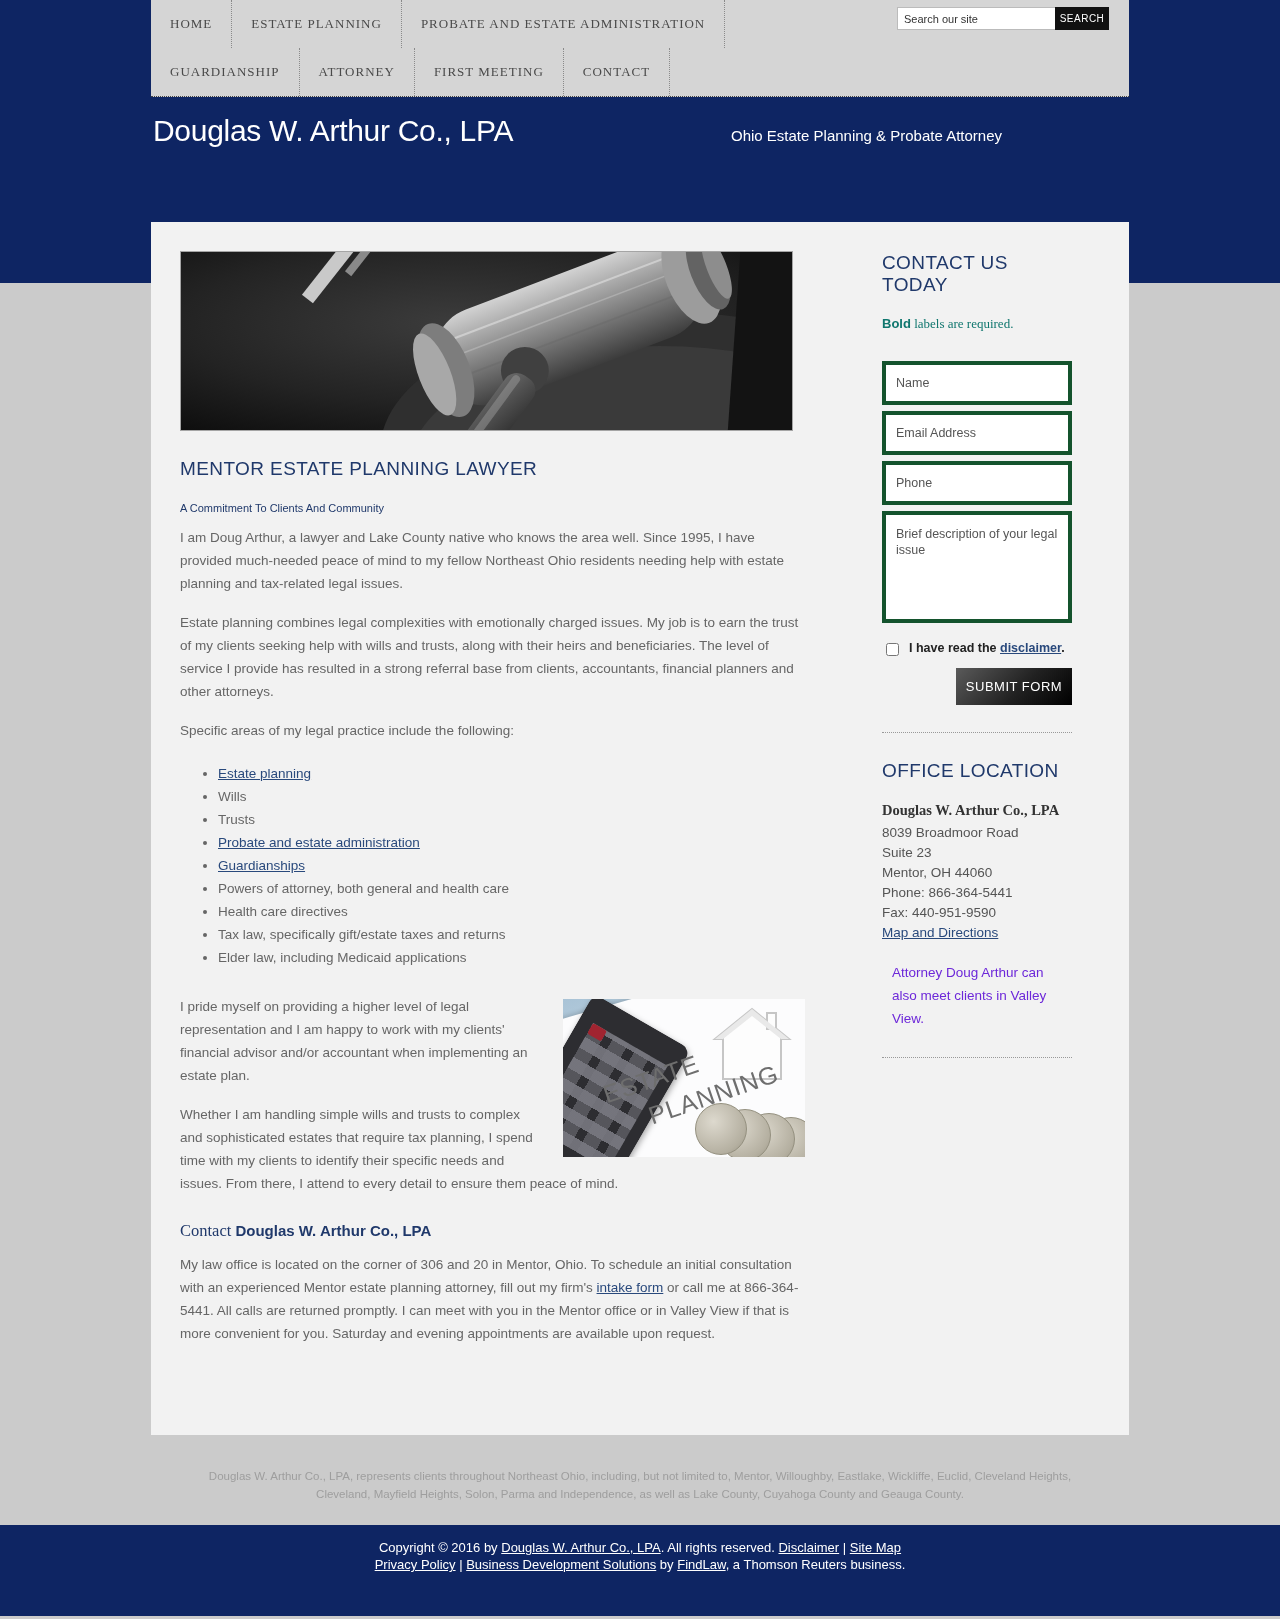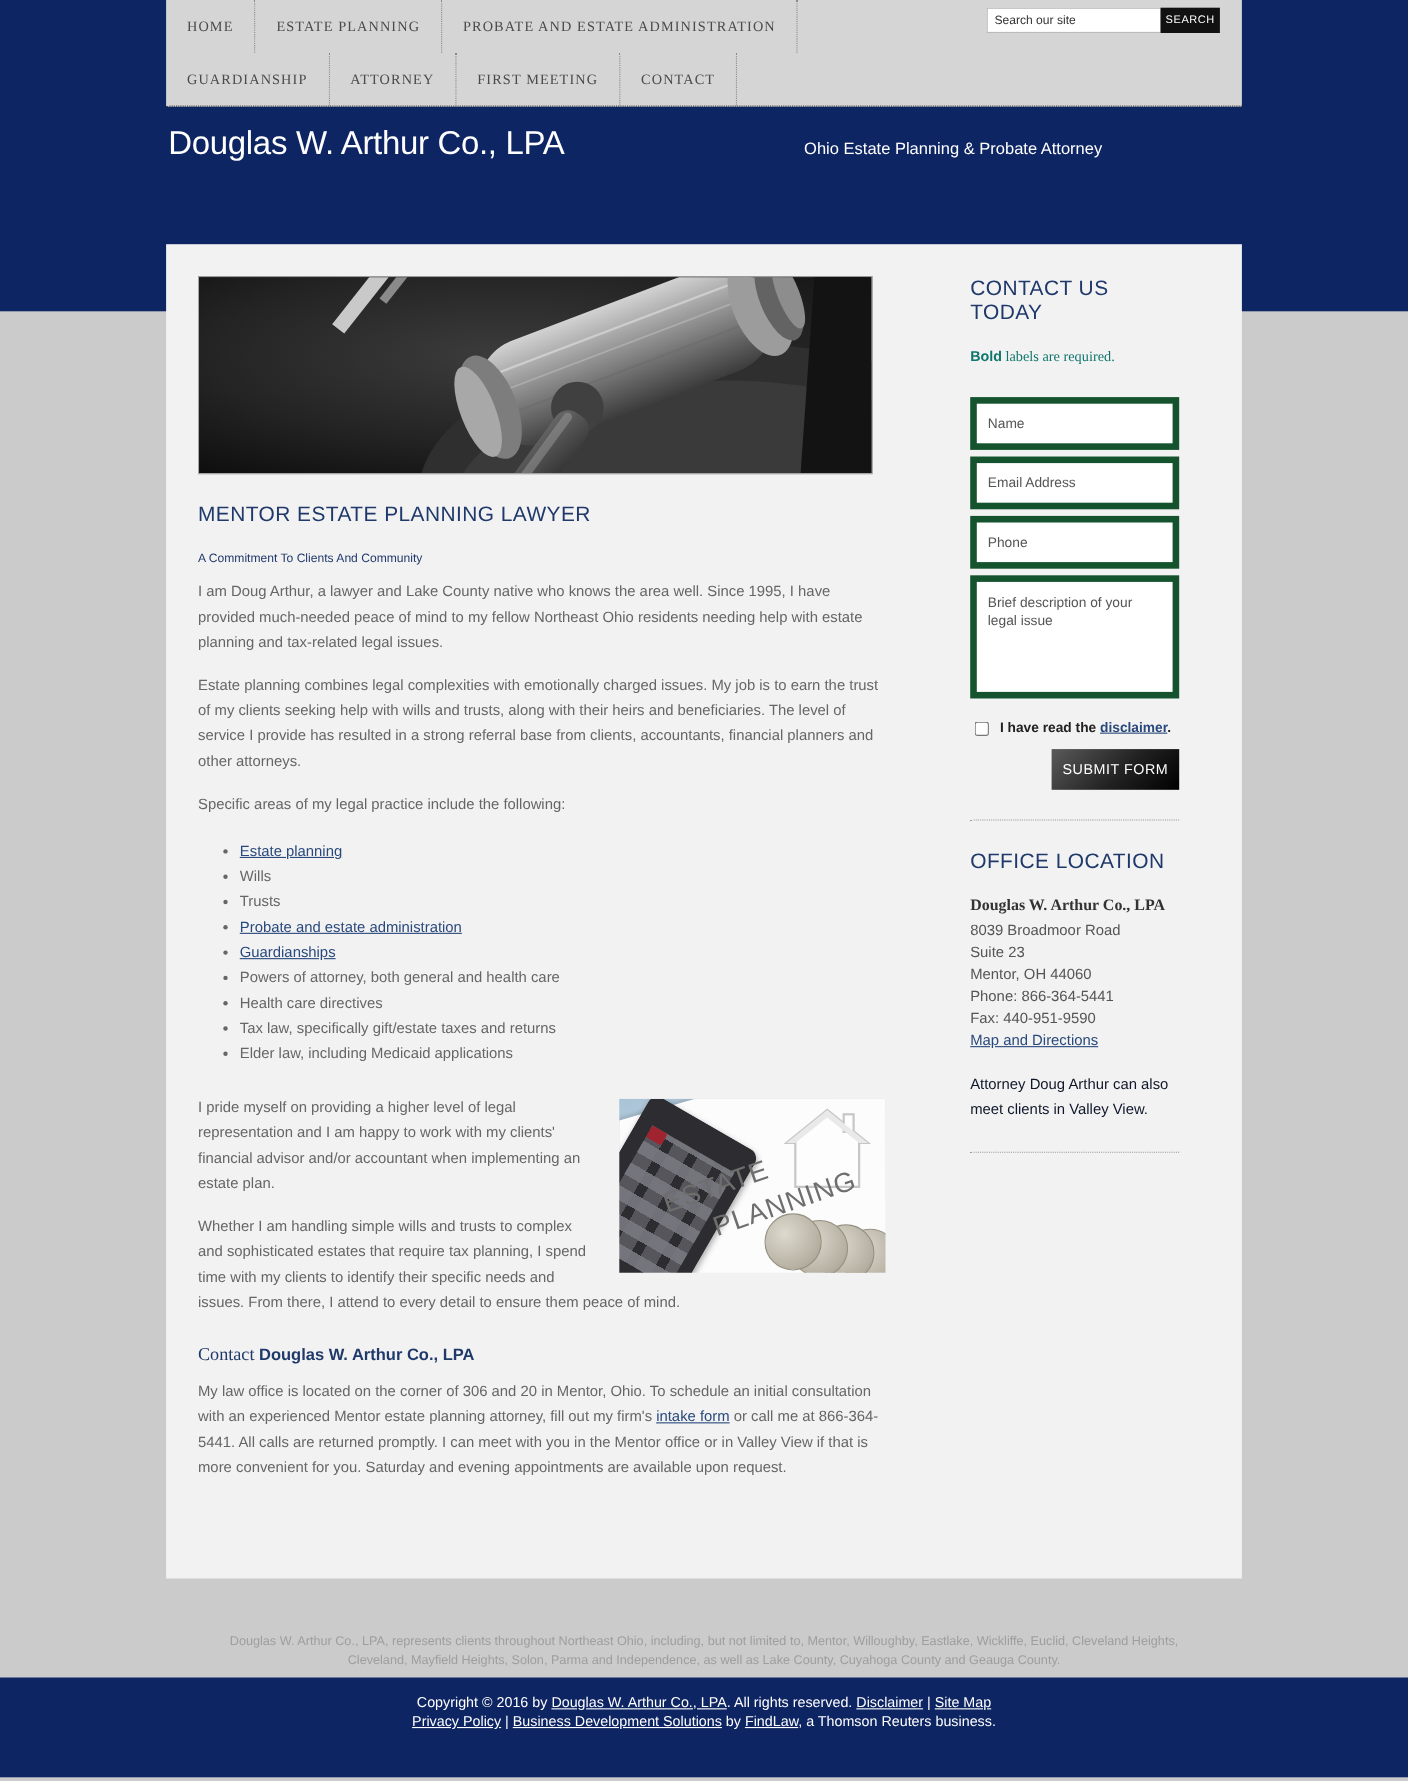--- a/index.html
+++ b/index.html
@@ -81,40 +81,40 @@
   .coin.c2 { right:34px; bottom:-4px; }
   .coin.c3 { right:10px; bottom:-8px; }
   .coin.c4 { right:-12px; bottom:-12px; }
   .estate-text { position:absolute; left:42px; top:50px; transform:rotate(-19deg); color:#6e6e6e; font-size:25px; letter-spacing:1px; line-height:35px; }
   .estate-text .line2 { margin-left:36px; }
 
   
   .side-h2 { font-size:19px; font-weight:normal; color:#20396b; letter-spacing:0.4px; margin-bottom:20px; }
   .required-note { font-size:13px; color:#0f766e; margin-bottom:29px; font-family:"Liberation Serif", serif; }
   .required-note b { font-family:"Liberation Sans", sans-serif; font-size:13px; }
-  .form-field { width:100%; border:6px solid #14532d; background:#fff; font-size:12.5px; color:#444; padding:11px 10px; margin-bottom:6px; font-family:"Liberation Sans", sans-serif; }
+  .form-field { width:100%; border:4px solid #14532d; background:#fff; font-size:12.5px; color:#444; padding:11px 10px; margin-bottom:6px; font-family:"Liberation Sans", sans-serif; }
   .form-field::placeholder { color:#555; opacity:1; }
   textarea.form-field { height:112px; resize:none; line-height:16px; }
   .disclaimer-row { display:flex; align-items:flex-start; margin:8px 0 12px; font-size:12.5px; font-weight:bold; color:#222; }
   .disclaimer-row input { margin:2px 10px 0 4px; }
   .disclaimer-row a { color:#29497c; }
   .submit-btn {
       display:block; margin-left:auto; width:116px; height:37px; border:none; color:#fff;
       background:linear-gradient(135deg,#5a5a5a 0%,#222 55%,#000 100%);
       font-size:13px; letter-spacing:0.5px; cursor:pointer; font-family:"Liberation Sans", sans-serif;
   }
   .dotted-hr { border:none; border-top:1px dotted #999; margin:27px 0; }
   .office-name { font-family:"Liberation Serif", serif; font-size:14.5px; color:#333; margin-bottom:4px; }
   .office-line { font-size:13.5px; line-height:20px; color:#555; }
   .side-link { font-size:13.5px; line-height:20px; color:#29497c; text-decoration:underline; }
-  .office-note { font-size:13.5px; line-height:23px; color:#0f172a; margin-top:18px; }
+  .office-note { font-size:13.5px; line-height:23px; color:#6d28d9; margin-top:18px;margin-left:10px; }
 
   
   .region-tagline { height:90px; padding-top:32px; }
-  .region-tagline p { width:900px; margin:16px auto; text-align:center; font-size:11.5px; line-height:18px; color:#9e9e9e; }
+  .region-tagline p { width:900px; margin:0 auto; text-align:center; font-size:11.5px; line-height:18px; color:#9e9e9e; }
   .site-footer { background:#0e2563; height:91px; padding-top:14px; position:relative; }
   .site-footer p { text-align:center; color:#fff; font-size:13px; line-height:17px; }
   .site-footer a { color:#fff; text-decoration:underline; }
 </style>
 </head>
 <body>
 
 <div class="navy-band"></div>
 
 <div class="page">

